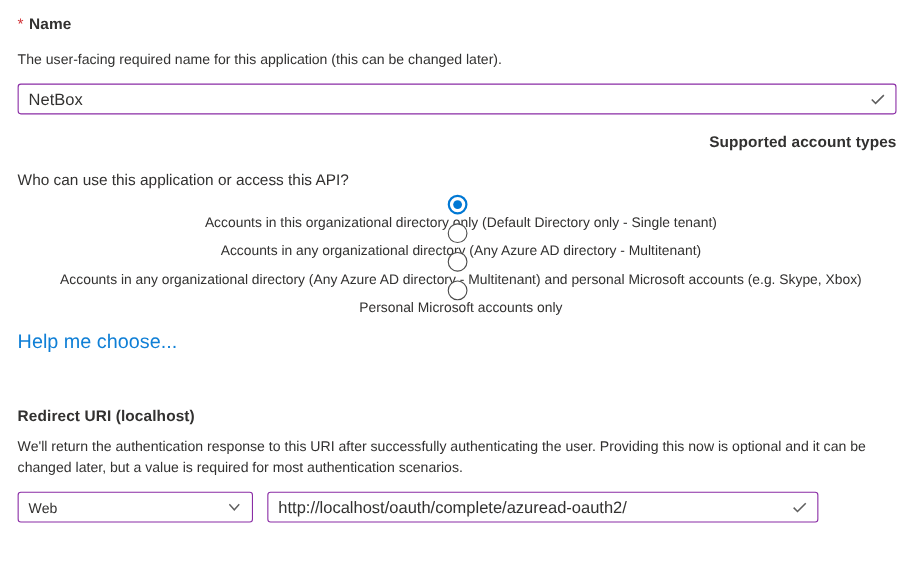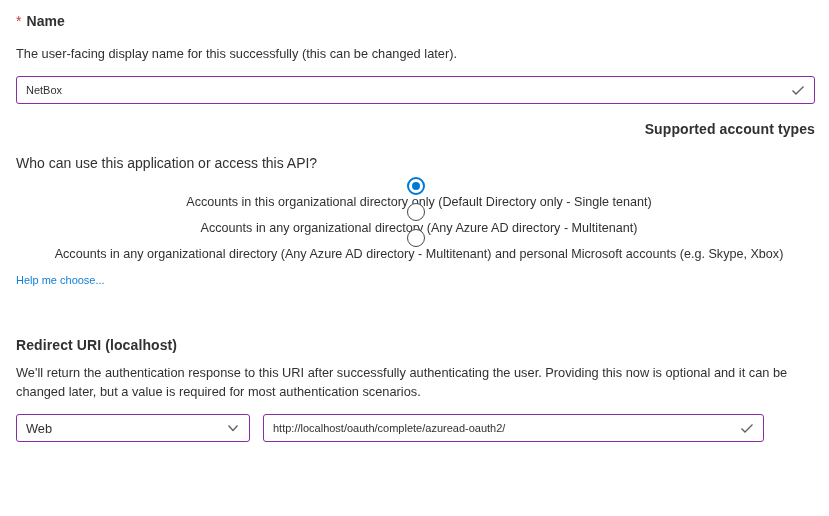--- a/index.html
+++ b/index.html
@@ -16,21 +16,21 @@
   .section-title { font-size: 14px; font-weight: 700; color: var(--text_dark, #323130); letter-spacing: 0.1px; }
 
   .desc-text { margin-top: 12px; font-size: 12.8px; line-height: 19px; color: var(--text_dark, #323130); max-width: 801px; }
 
   .textbox-wrap { position: relative; margin-top: 13px; }
   .textbox {
     width: 799px; height: 28px;
     border: 1.5px solid var(--purple_border, #8a2da5);
     border-radius: 3px;
     font-family: "Liberation Sans", "DejaVu Sans", sans-serif;
-    font-size: 11px; color: var(--text_dark, #323130);
+    font-size: 15px; color: var(--text_dark, #323130);
     padding: 0 32px 0 9px;
     outline: none; background: #fff; display: block;
   }
   .check-icon { position: absolute; right: 9px; top: 50%; transform: translateY(-50%); width: 16px; height: 16px; pointer-events: none; }
 
   .section-gap-1 { margin-top: 17px; text-align: right; }
   .question-text { margin-top: 18px; font-size: 14px; color: var(--text_dark, #323130); }
 
   .radio-group { margin-top: 6px; }
   .radio-row { display: flex; align-items: center; height: 26px; cursor: pointer; flex-direction: column; }
@@ -41,49 +41,49 @@
   }
   .radio-row.selected .radio-outer { border: 2px solid var(--radio_blue, #0078d4); }
   .radio-row.selected .radio-outer::after {
     content: ""; position: absolute; left: 50%; top: 50%;
     width: 8px; height: 8px; border-radius: 50%;
     background: var(--radio_blue, #0078d4);
     transform: translate(-50%, -50%);
   }
   .radio-label { margin-left: 7px; font-size: 12.6px; white-space: nowrap; color: var(--text_dark, #323130); }
 
-  .help-link { display: inline-block; margin-top: 19px; font-size: 11px; color: var(--link_blue, #0f7fd6); text-decoration: none; cursor: pointer; }
+  .help-link { display: inline-block; margin-top: 19px; font-size: 18px; color: var(--link_blue, #0f7fd6); text-decoration: none; cursor: pointer; }
 
   .section-gap-2 { margin-top: 49px; }
   .redirect-desc { margin-top: 10px; }
 
   .redirect-row { margin-top: 13px; display: flex; gap: 13px; align-items: center; }
   .select-box {
-    width: 234px; height: 28px;
+    width: 214px; height: 28px;
     border: 1.5px solid var(--purple_border, #8a2da5);
     border-radius: 3px; background: #fff;
     display: flex; align-items: center; justify-content: space-between;
     padding: 4px 9px; cursor: pointer;
   }
   .select-value { font-size: 12.8px; color: var(--text_dark, #323130); }
   .chevron-icon { width: 14px; height: 14px; flex: none; }
   .uri-wrap { position: relative; }
   .uri-input { width: 501px; }
 </style>
 </head>
 <body>
 
 <div class="page">
 
   
   <div class="field-label-row">
     <span class="required-marker">*</span>
     <span class="section-title">Name</span>
   </div>
-  <div class="desc-text">The user-facing display name for this successfully (this can be changed later).</div>
+  <div class="desc-text">The user-facing required name for this application (this can be changed later).</div>
   <div class="textbox-wrap">
     <input class="textbox" type="text" value="NetBox" style="">
     <svg class="check-icon" viewBox="0 0 16 16">
       <polyline points="2.5,8.5 6,12 13.5,4.5" fill="none" stroke="#5f5f5f" stroke-width="1.4"></polyline>
     </svg>
   </div>
 
   
   <div class="section-title section-gap-1">Supported account types</div>
   <div class="question-text">Who can use this application or access this API?</div>
@@ -93,20 +93,24 @@
       <span class="radio-outer"></span>
       <span class="radio-label">Accounts in this organizational directory only (Default Directory only - Single tenant)</span>
     </div>
     <div class="radio-row">
       <span class="radio-outer"></span>
       <span class="radio-label">Accounts in any organizational directory (Any Azure AD directory - Multitenant)</span>
     </div>
     <div class="radio-row">
       <span class="radio-outer"></span>
       <span class="radio-label">Accounts in any organizational directory (Any Azure AD directory - Multitenant) and personal Microsoft accounts (e.g. Skype, Xbox)</span>
+    </div>
+    <div class="radio-row">
+      <span class="radio-outer"></span>
+      <span class="radio-label">Personal Microsoft accounts only</span>
     </div>
   </div>
 
   <a class="help-link">Help me choose...</a>
 
   
   <div class="section-title section-gap-2">Redirect URI (localhost)</div>
   <div class="desc-text redirect-desc">We'll return the authentication response to this URI after successfully authenticating the user. Providing this now is optional and it can be changed later, but a value is required for most authentication scenarios.</div>
 
   <div class="redirect-row">

